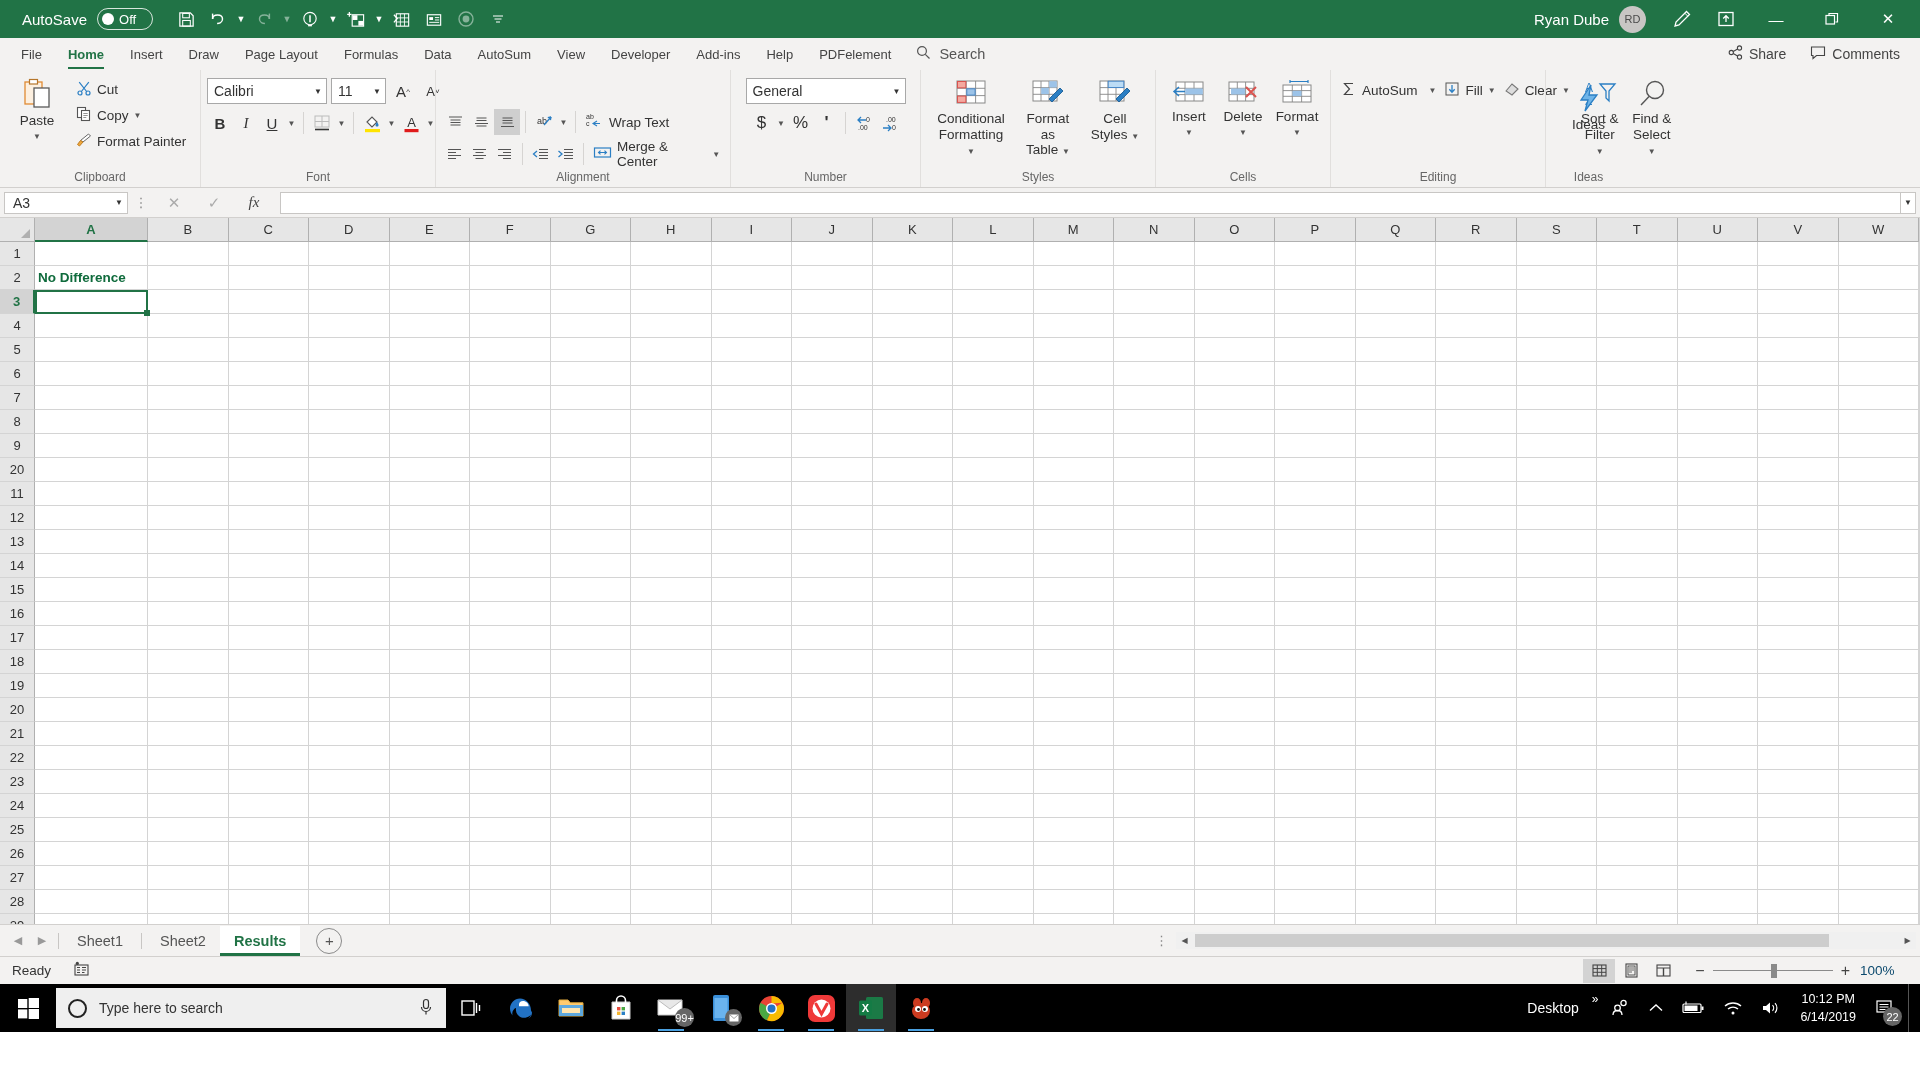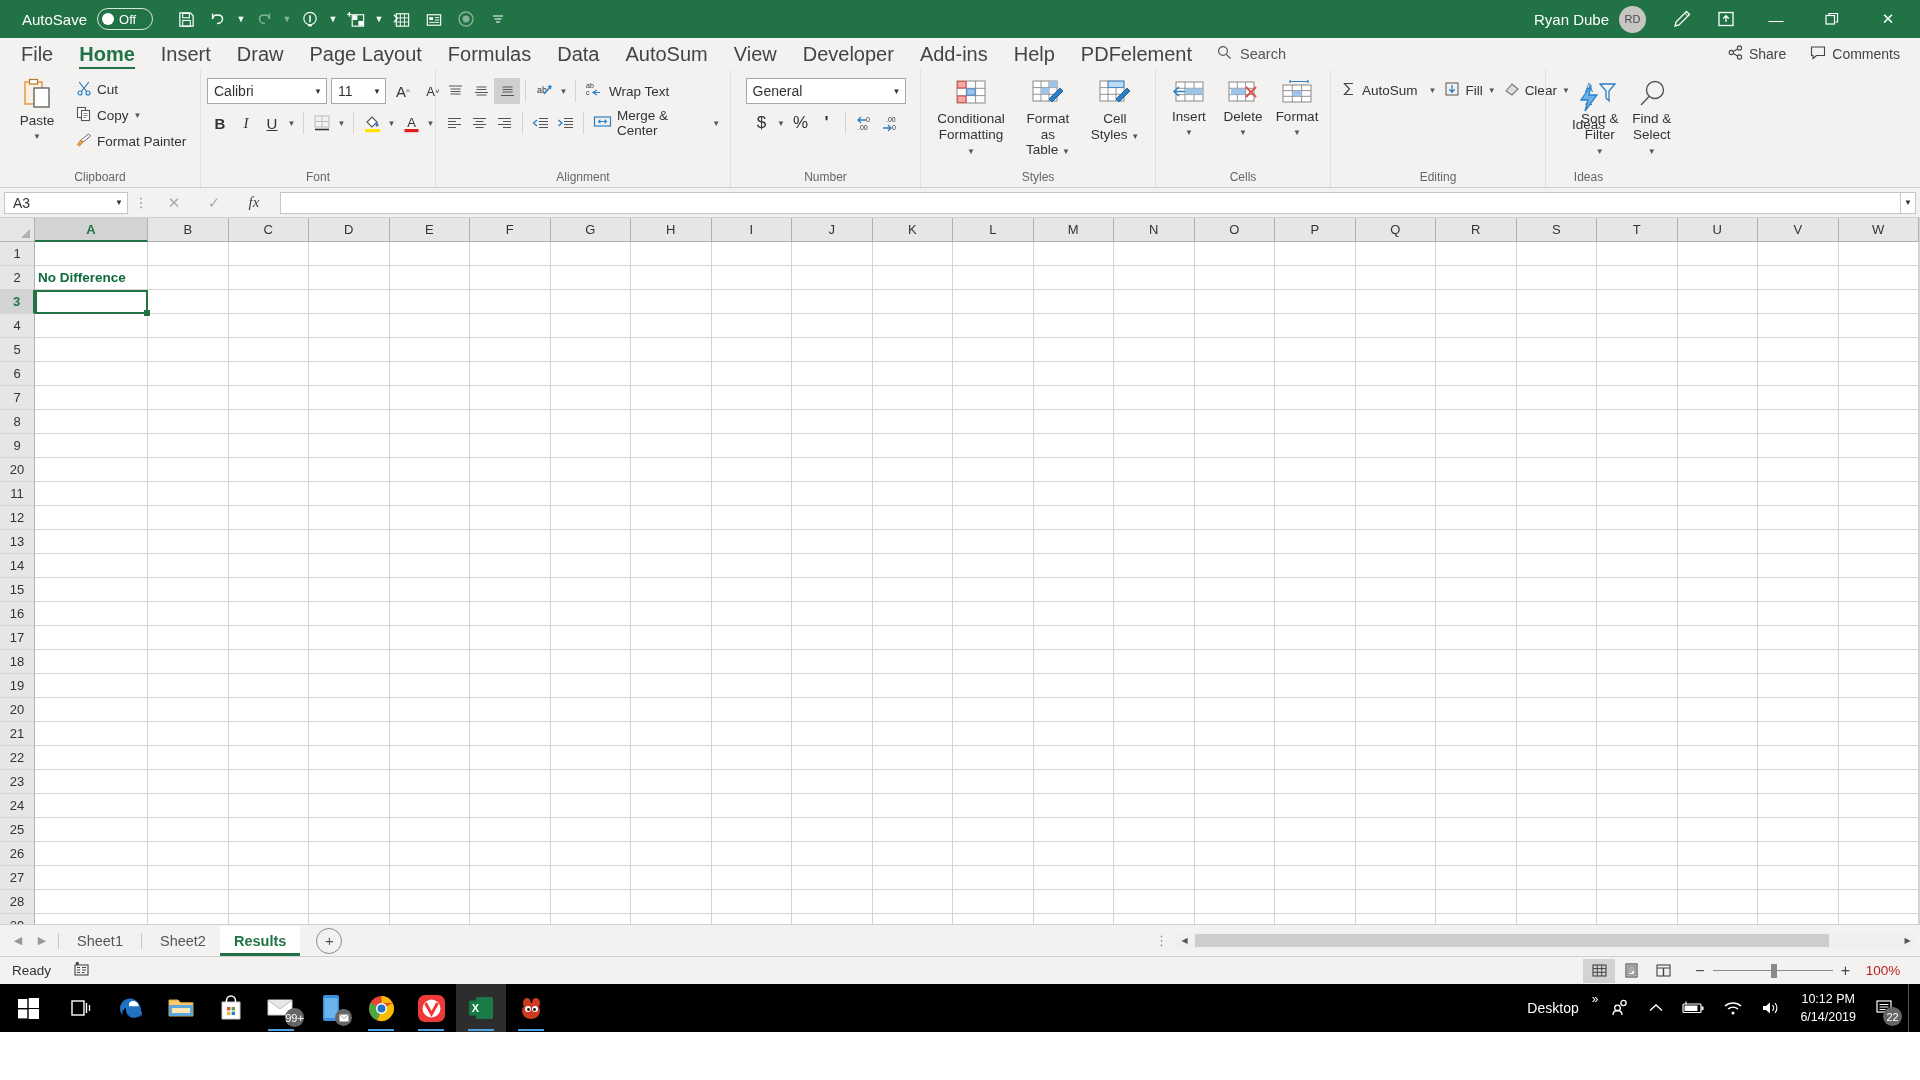--- a/index.html
+++ b/index.html
@@ -50,21 +50,21 @@
   }
   .tb-icon { width: 40px; height: 34px; display:flex; align-items:center; justify-content:center; color:#fff; }
   .win-btn { width: 52px; height: 38px; display:flex; align-items:center; justify-content:center; color:#fff; font-size: 15px; }
 
   
   .ribbon-tabs {
     height: 32px; background:#f3f2f1; display:flex; align-items:stretch; padding-left: 8px;
     position: relative;
   }
   .rtab {
-    padding: 0 13px; display:flex; align-items:center; font-size: 20px; color:#444;
+    padding: 0 13px; display:flex; align-items:center; font-size: 13px; color:#444;
     position: relative;
   }
   .rtab.active { color:#217346; font-weight: bold; }
   .rtab.active::after {
     content:""; position:absolute; left: 13px; right: 13px; bottom: 1px; height: 2.5px; background:#217346;
   }
   .search-box { display:flex; align-items:center; gap:8px; padding:0 12px; color:#555; font-size: 14.5px;}
   .ribbon-right { margin-left: auto; display:flex; align-items:center; gap: 4px; padding-right: 10px; }
   .mini-btn { display:flex; align-items:center; gap:6px; font-size: 14px; color:#444; padding: 3px 10px; }
 
@@ -189,21 +189,21 @@
   .statusbar {
     height: 28px; background:#f3f2f1; display:flex; align-items:center; border-top:1px solid #d2d0ce;
     padding-left: 12px; font-size: 13.5px; color:#333;
   }
   .sb-right { margin-left:auto; display:flex; align-items:center; gap:0; padding-right: 14px;}
   .view-btn { width: 32px; height: 24px; display:flex; align-items:center; justify-content:center; color:#444; }
   .view-btn.sel { background:#d3d3d3; }
   .zoom-slider { display:flex; align-items:center; gap:8px; margin-left: 16px;}
   .zs-track { width: 120px; height: 1.5px; background:#8a8a8a; position:relative;}
   .zs-thumb { position:absolute; left: 58px; top:-6px; width:6px; height: 14px; background:#8a8a8a;}
-  .zoom-val { width: 46px; text-align:center; font-size: 13.5px; color:#b91c1c; margin-left: 10px;}
+  .zoom-val { width: 46px; text-align:left; font-size: 13.5px; color:#0c4a6e; margin-left: 10px;}
 
   
   .taskbar {
     height: 48px; background:#000; display:flex; align-items:center; position:relative;
   }
   .start-btn { width: 56px; height:48px; display:flex; align-items:center; justify-content:center;}
   .tb-search {
     width: 390px; height: 40px; background:#efefef; display:flex; align-items:center; gap: 12px;
     padding: 0 12px; color:#333; font-size: 14px;
   }
@@ -482,21 +482,21 @@
         <div class="icon-btn" style="width:13px;">
             <span class="caret">▼</span>
           </div>
       </div>
     </div>
     <div class="rgroup-label">Font</div>
   </div>
 
   <div class="rgroup" style="width:295px;">
     <div class="rgroup-body" style="flex-direction:column;padding-top:5px;">
-      <div style="display:flex;align-items:flex-start;">
+      <div style="display:flex;align-items:flex-start;margin-top:31px;">
         <div class="icon-btn">
           <svg width="17" height="17" viewBox="0 0 17 17">
               <path d="M2 3h13M3.5 6h10M3.5 8.5h10M3.5 11h10" stroke="#555" stroke-width="1.2"></path>
             </svg>
         </div>
         <div class="icon-btn">
           <svg width="17" height="17" viewBox="0 0 17 17">
               <path d="M3.5 4h10M3.5 6.5h10M2 9.5h13M3.5 12h10" stroke="#555" stroke-width="1.2"></path>
             </svg>
         </div>
@@ -1632,20 +1632,31 @@
 
 <div class="taskbar">
   <div class="start-btn">
     <svg width="21" height="21" viewBox="0 0 21 21">
         <rect x="0" y="1" width="9.3" height="9" fill="#fff"></rect>
         <rect x="10.7" y="0" width="10.3" height="10" fill="#fff"></rect>
         <rect x="0" y="11.4" width="9.3" height="9" fill="#fff"></rect>
         <rect x="10.7" y="11" width="10.3" height="10" fill="#fff"></rect>
       </svg>
   </div>
+  <div class="tb-search">
+    <span class="tb-search-circle"></span>
+    <span>Type here to search</span>
+    <span style="margin-left:auto;">
+      <svg width="16" height="18" viewBox="0 0 16 18">
+          <rect x="5.5" y="1.5" width="5" height="9" rx="2.5" fill="none" stroke="#333" stroke-width="1.2"></rect>
+          <path d="M3.5 9 a4.5 4.5 0 0 0 9 0" fill="none" stroke="#333" stroke-width="1.2"></path>
+          <path d="M8 13.5v3" stroke="#333" stroke-width="1.2"></path>
+        </svg>
+    </span>
+  </div>
   <div class="task-icons">
     <div class="task-icon">
       <svg width="22" height="20" viewBox="0 0 22 20">
           <rect x="2" y="3" width="12" height="14" fill="none" stroke="#fff" stroke-width="1.4"></rect>
           <path d="M16.5 5v10M19.5 7v6" stroke="#fff" stroke-width="1.4"></path>
         </svg>
     </div>
     <div class="task-icon">
       <svg width="28" height="28" viewBox="0 0 28 28">
           <path d="M24 16.5c0-7-5-12-11-12C7.5 4.5 3 9 3 14.6c0 2.8 1.1 5.3 2.6 7-1-3 .4-6.4 3.4-7.8 0 0-1 5.4 3.2 8.5 3.7 2.8 9 1.5 11.8-1.6-.6 1.6-1.6 3-2.9 4.1 2.3-1.2 3.9-3.4 3.9-6.3z" fill="#2272c4"></path>

